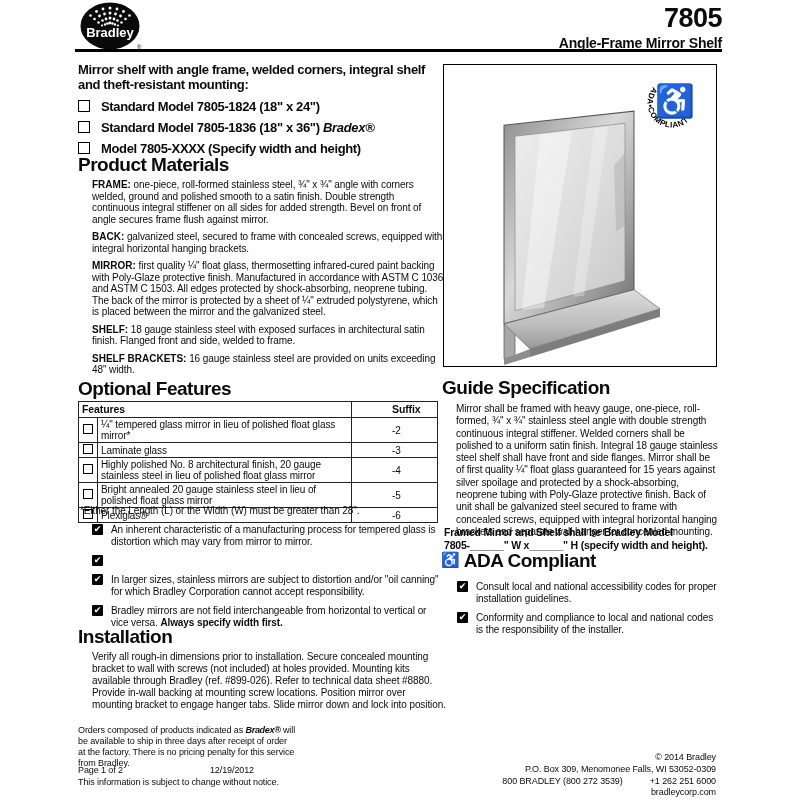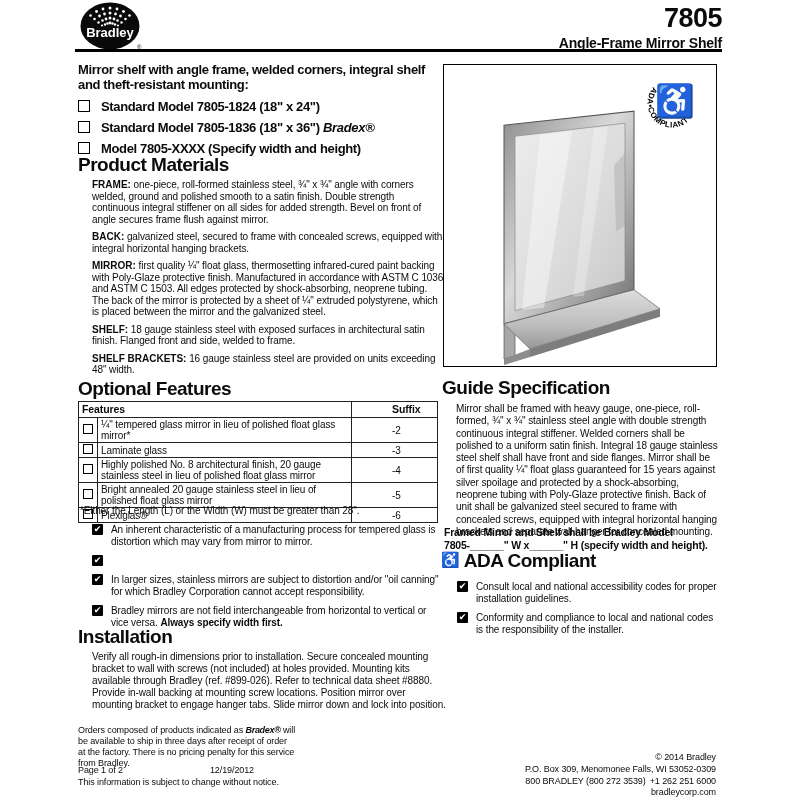--- a/index.html
+++ b/index.html
@@ -59,21 +59,21 @@
   
   #gs-h{left:442px;top:378px;}
   #gs{left:456px;top:403px;width:262px;line-height:12.3px;}
   #gs-model{left:444px;top:526px;width:276px;font-size:10.5px;font-weight:bold;letter-spacing:-.2px;line-height:12.5px;}
   
   #ada-h{left:441px;top:551px;display:flex;align-items:flex-start;gap:4px;}
   #ada-h .wc{font-size:15px;line-height:15px;margin-top:1px;}
   #ada-notes{left:457px;top:581px;width:260px;}
   
   #foot-r{right:84px;top:752px;text-align:right;font-size:9px;line-height:11.8px;letter-spacing:-.1px;}
-  #foot-r .phones{display:flex;justify-content:center;gap:4px;margin-left:46px;}
+  #foot-r .phones{display:flex;justify-content:center;gap:27px;margin-left:46px;}
 </style>
 </head>
 <body>
 
 <svg id="logo" class="abs" viewBox="0 0 62 48">
   <ellipse cx="30" cy="24" rx="29.5" ry="23.5" fill="#0a0a0a"></ellipse>
   <g fill="#fff">
     <circle cx="30" cy="6" r="1.5"></circle>
       <circle cx="30" cy="11" r="1.5"></circle>
       <circle cx="30" cy="16" r="1.5"></circle>

